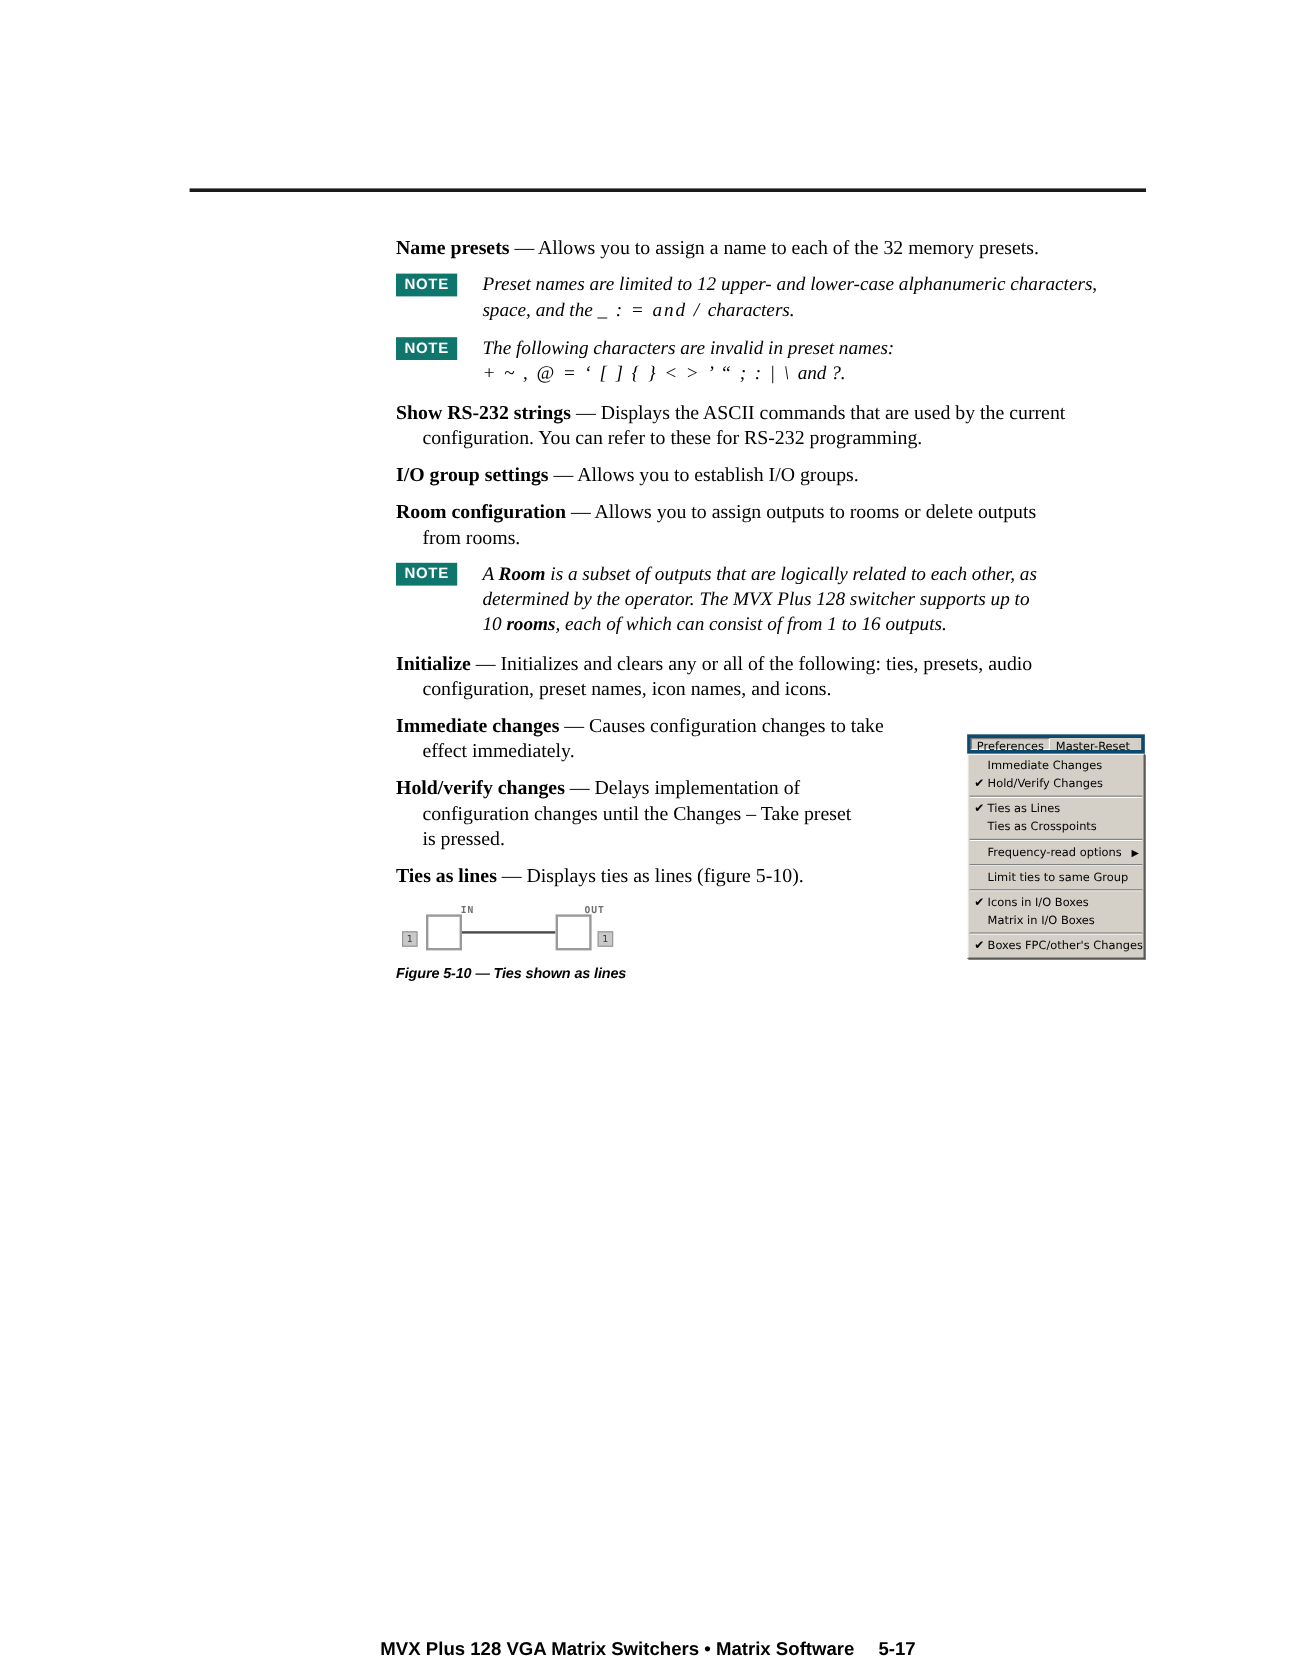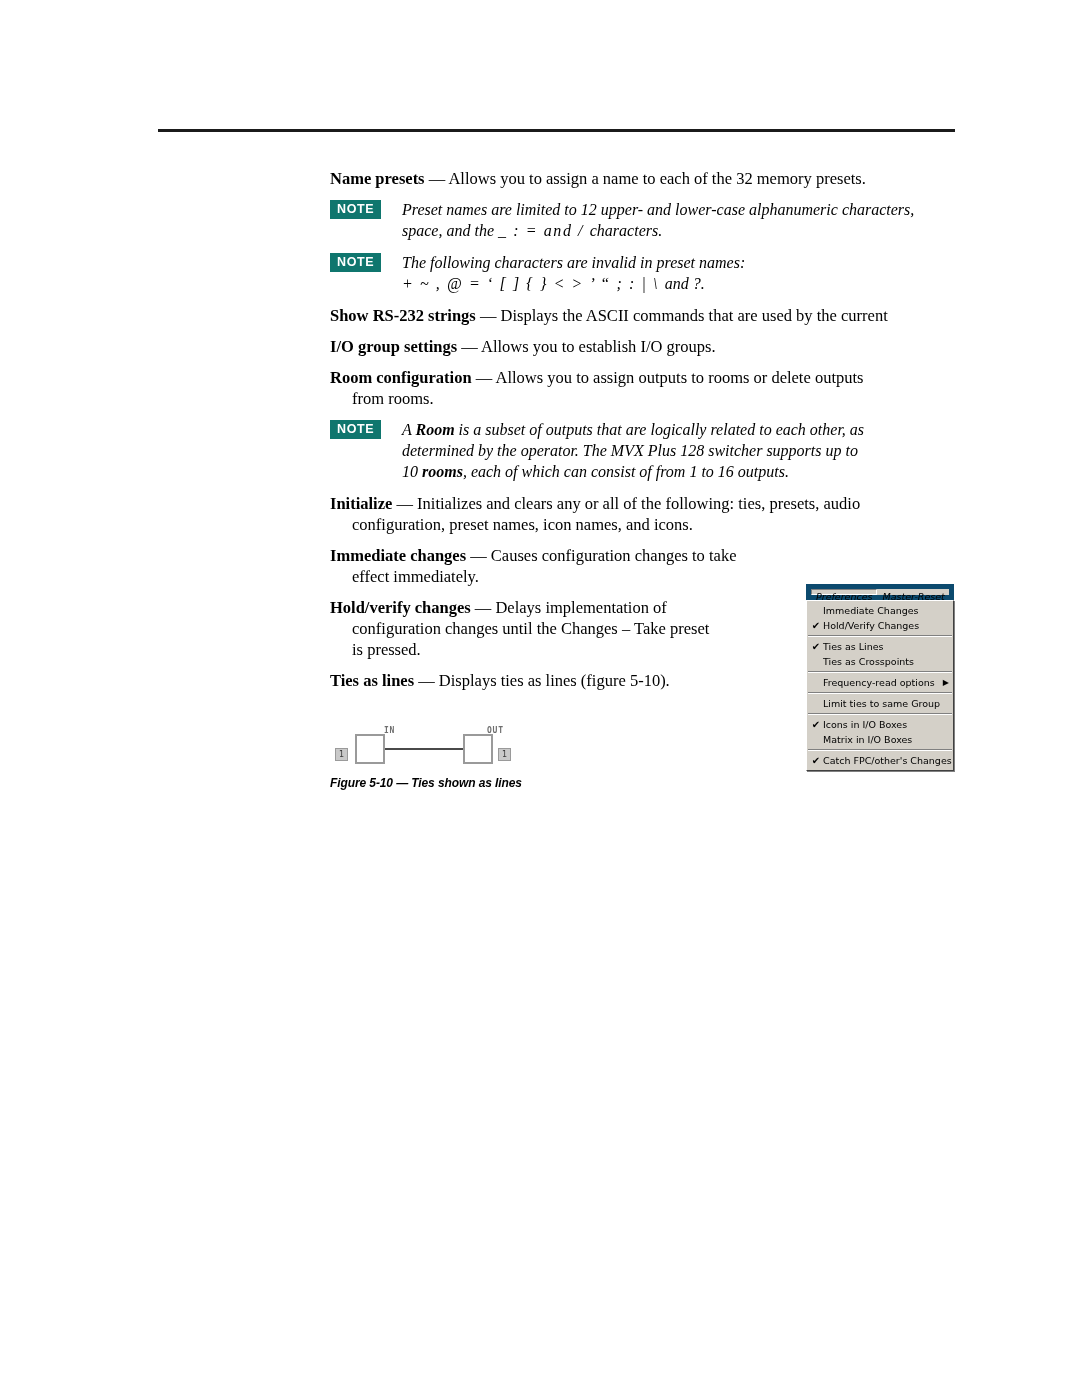--- a/index.html
+++ b/index.html
@@ -13,20 +13,21 @@
     height: 1397px;
     position: relative;
     font-family: "Liberation Serif", serif;
     color: #000000;
     overflow: hidden;
   }
 
   .page {
     position: absolute;
     inset: 0;
+    margin-top: 28px;
   }
 
   
   .top-rule {
     position: absolute;
     left: 158px;
     top: 129px;
     width: 797px;
     height: 3px;
     background: #1b1b1b;
@@ -182,23 +183,22 @@
     font-family: "DejaVu Sans", sans-serif;
     font-size: 9.5px;
     color: #000000;
   }
   .menu-bar {
     position: relative;
     height: 16px;
     background: #d4d0c8;
     display: flex;
     align-items: stretch;
-    border: 5px solid #0c4a6e;
-    box-sizing: border-box;
-    font-style: italic;
+    border: 3px solid #0c4a6e;
+    box-sizing: border-box;
   }
   .menu-bar-item {
     padding: 1px 5px 0 5px;
     line-height: 14px;
     box-sizing: border-box;
     white-space: nowrap;
   }
   .menu-bar-item.active {
     border-top: 1px solid #808080;
     border-left: 1px solid #808080;
@@ -287,20 +287,21 @@
     <div class="note">
       <span class="note-tag">NOTE</span>
       <div class="note-body">
         <span>The following characters are invalid in preset names:</span><br>
         <span class="sym">+ ~ , @ = ‘ [ ] { } &lt; &gt; ’ “ ; : | \ </span><span>and ?.</span>
       </div>
     </div>
 
     <p class="para">
       <span class="lead">Show RS-232 strings</span><span> — Displays the ASCII commands that are used by the current</span>
+      <span class="ind">configuration.  You can refer to these for RS-232 programming.</span>
     </p>
 
     <p class="para">
       <span class="lead">I/O group settings</span><span> — Allows you to establish I/O groups.</span>
     </p>
 
     <p class="para">
       <span class="lead">Room configuration</span><span> — Allows you to assign outputs to rooms or delete outputs</span>
       <span class="ind">from rooms.</span>
     </p>
@@ -361,18 +362,21 @@
         <div class="menu-item"><span class="menu-check">✔</span><span>Ties as Lines</span></div>
         <div class="menu-item"><span>Ties as Crosspoints</span></div>
         <div class="menu-sep"></div>
         <div class="menu-item"><span>Frequency-read options</span><span class="menu-arrow">▶</span></div>
         <div class="menu-sep"></div>
         <div class="menu-item"><span>Limit ties to same Group</span></div>
         <div class="menu-sep"></div>
         <div class="menu-item"><span class="menu-check">✔</span><span>Icons in I/O Boxes</span></div>
         <div class="menu-item"><span>Matrix in I/O Boxes</span></div>
         <div class="menu-sep"></div>
-        <div class="menu-item"><span class="menu-check">✔</span><span>Catch FPC/other's Changes</span></div>
+        <div class="menu-item"><span class="menu-check">✔</span><span>Boxes FPC/other's Changes</span></div>
       </div>
   </div>
 
+  <div class="footer">
+    <span>MVX Plus 128 VGA Matrix Switchers • Matrix Software</span><span class="pg">5-17</span>
+  </div>
 
 </div>
 
 </body></html>

